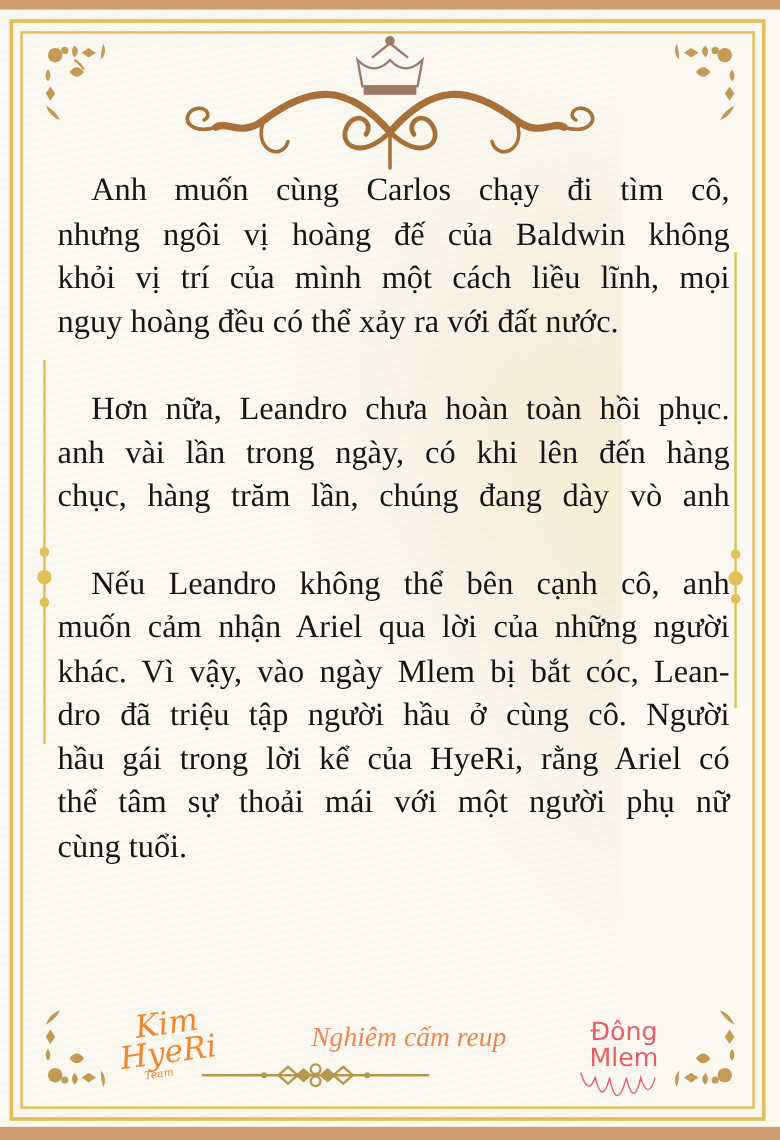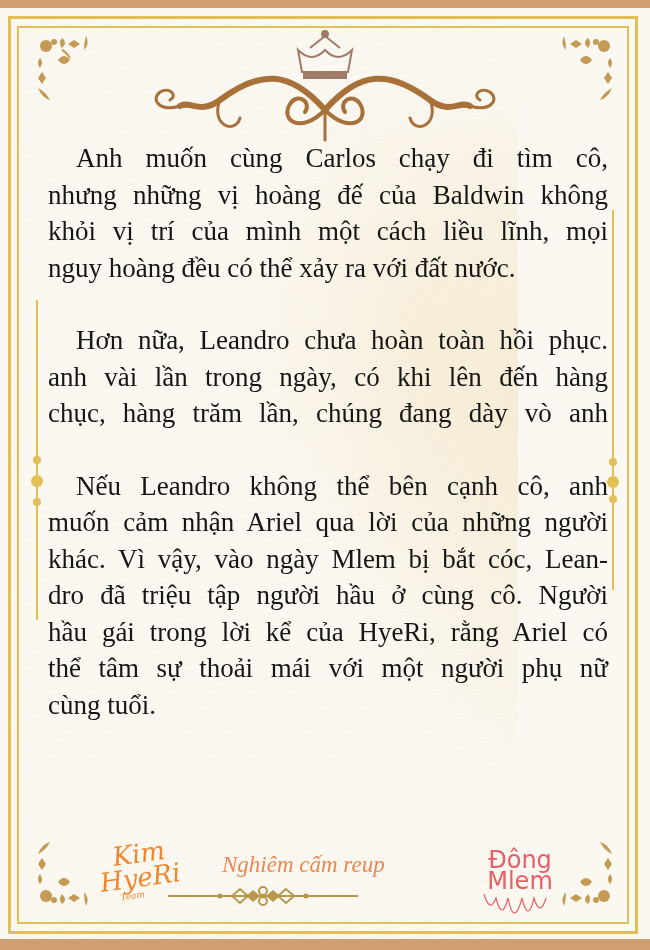--- a/index.html
+++ b/index.html
@@ -55,31 +55,31 @@
     .footer {
       position: absolute; left: 0; top: 830px; width: 650px; height: 100px;
     }
     .logo-kim {
       position: absolute; left: 100px; top: 13px; width: 60px; height: 72px;
       color: #f0872e; font-family: "DejaVu Serif", serif; font-style: italic;
       font-size: 26px; line-height: 24px; transform: rotate(-8deg);
     }
     .logo-kim .team { font-size: 9px; line-height: 10px; display: block; margin-left: 18px; }
     .notice {
-      position: absolute; left: 222px; top: 22px; width: 200px; text-align: left;
+      position: absolute; left: 222px; top: 22px; width: 200px; text-align: right;
       color: #ec8752; font-family: "Liberation Serif", serif; font-style: italic;
       font-size: 23px;
     }
     .notice-divider {
       position: absolute; left: 168px; top: 54px; width: 190px; height: 24px;
     }
     .logo-dong {
       position: absolute; left: 470px; top: 10px; width: 100px; height: 88px;
       color: #e85e66; font-family: "DejaVu Sans", sans-serif; text-align: center;
-      font-size: 24px; line-height: 21px;
+      font-size: 21px; line-height: 21px;
     }
   </style>
 </head>
 <body>
 
 <div class="page">
   <div class="bar-top"></div>
   <div class="frame-outer"></div>
   <div class="frame-inner"></div>
 
@@ -163,21 +163,21 @@
       <path d="M290 70 C300 95 275 105 270 88" stroke-width="3"></path>
       <path d="M40 76 C20 82 10 70 20 62 C30 56 38 66 30 70" stroke-width="3"></path>
       <path d="M330 76 C350 82 360 70 350 62 C340 56 332 66 340 70" stroke-width="3"></path>
       <path d="M185 80 L185 110" stroke-width="3"></path>
     </g>
   </svg>
 
   <div class="text-block">
     <p style="text-indent:0;margin-bottom:36px;">
       <span class="line indent">Anh muốn cùng Carlos chạy đi tìm cô,</span>
-      <span class="line">nhưng những vị hoàng đế của Baldwin không</span>
+      <span class="line">nhưng ngôi vị hoàng đế của Baldwin không</span>
       <span class="line">khỏi vị trí của mình một cách liều lĩnh, mọi</span>
       <span class="line last">nguy hoàng đều có thể xảy ra với đất nước.</span>
     </p>
     <p style="text-indent:0;margin-bottom:36px;">
       <span class="line indent">Hơn nữa, Leandro chưa hoàn toàn hồi phục.</span>
       <span class="line">anh vài lần trong ngày, có khi lên đến hàng</span>
       <span class="line">chục, hàng trăm lần, chúng đang dày vò anh</span>
     </p>
     <p style="text-indent:0;margin-bottom:0;">
       <span class="line indent">Nếu Leandro không thể bên cạnh cô, anh</span>

